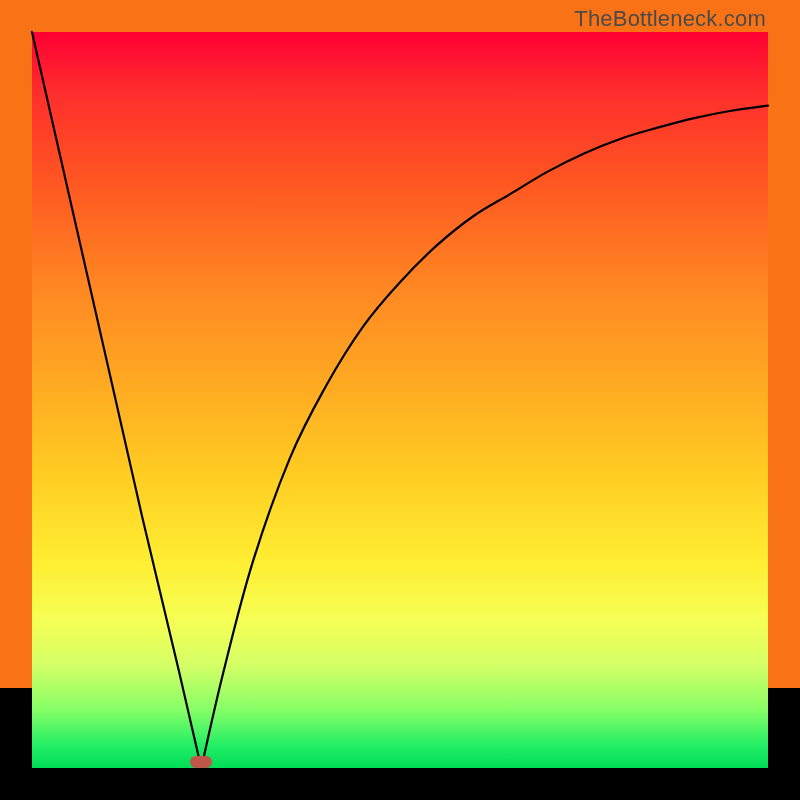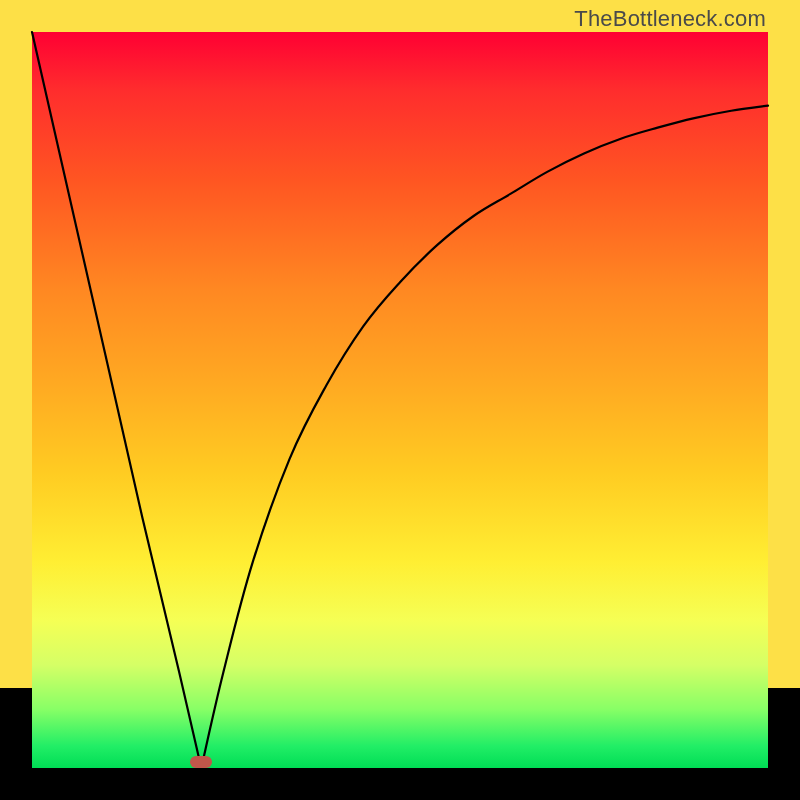--- a/index.html
+++ b/index.html
@@ -8,21 +8,21 @@
     width: 800px;
     height: 800px;
     overflow: hidden;
     font-family: Arial, Helvetica, sans-serif;
     background: #000;
   }
   .frame {
     position: relative;
     width: 800px;
     height: 688px;
-    background: #fde047;
+    background: #f97316;
   }
   .plot-area {
     position: absolute;
     left: 32px;
     top: 32px;
     width: 736px;
     height: 736px;
     background: linear-gradient(to bottom,
       #ff0033 0%,
       #ff2d2d 8%,

